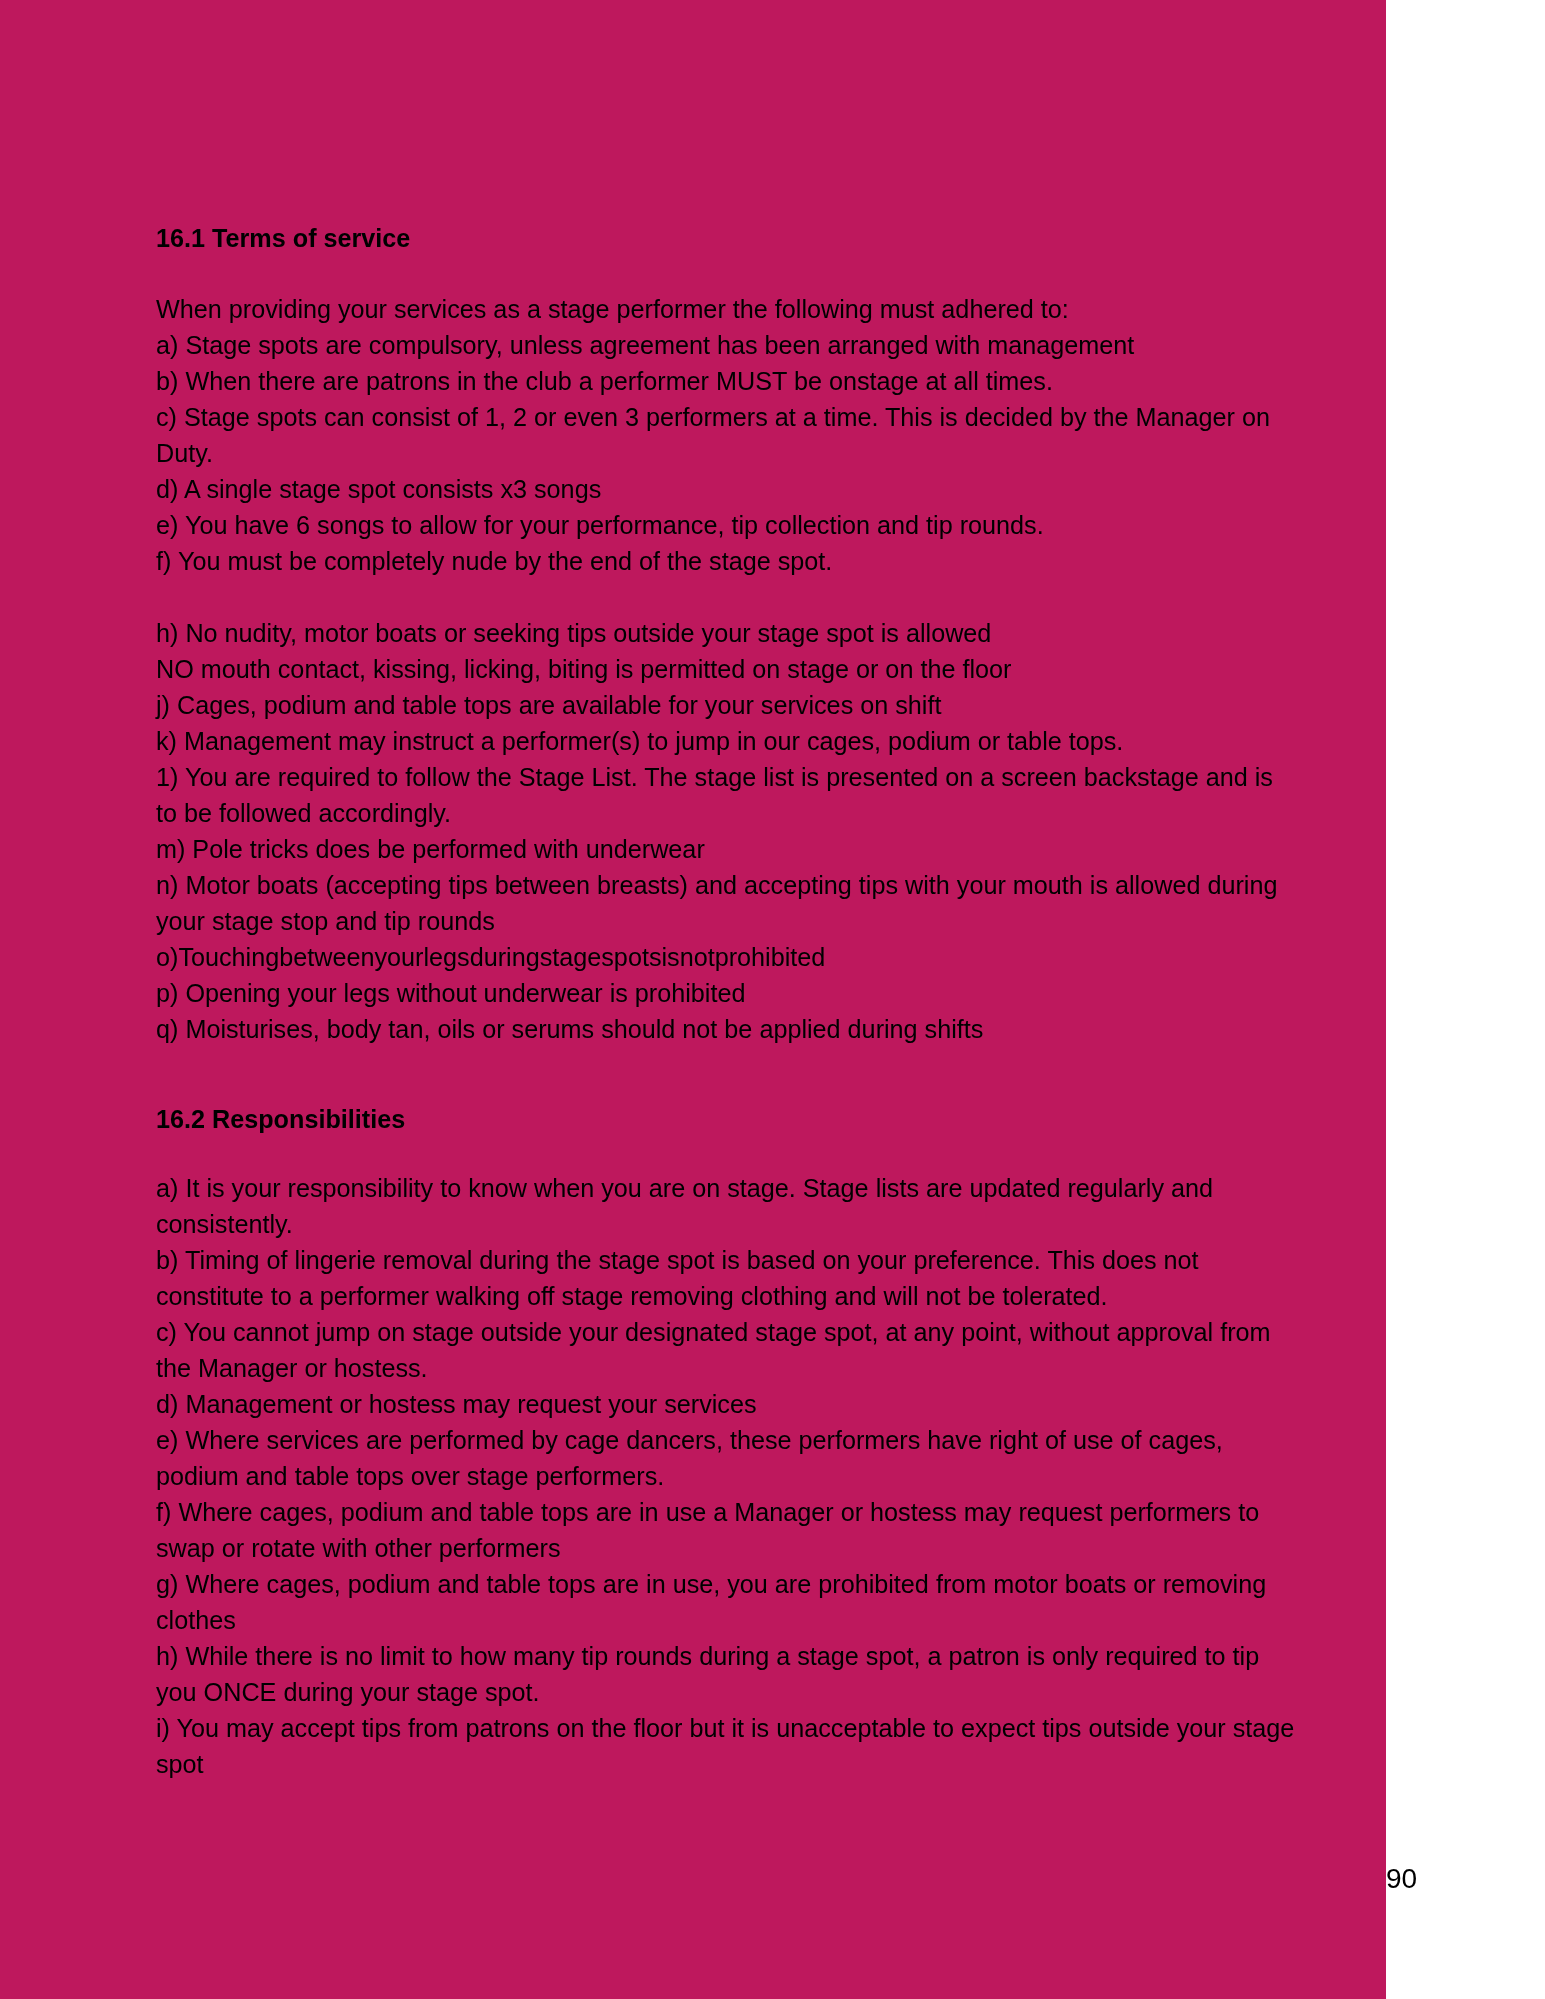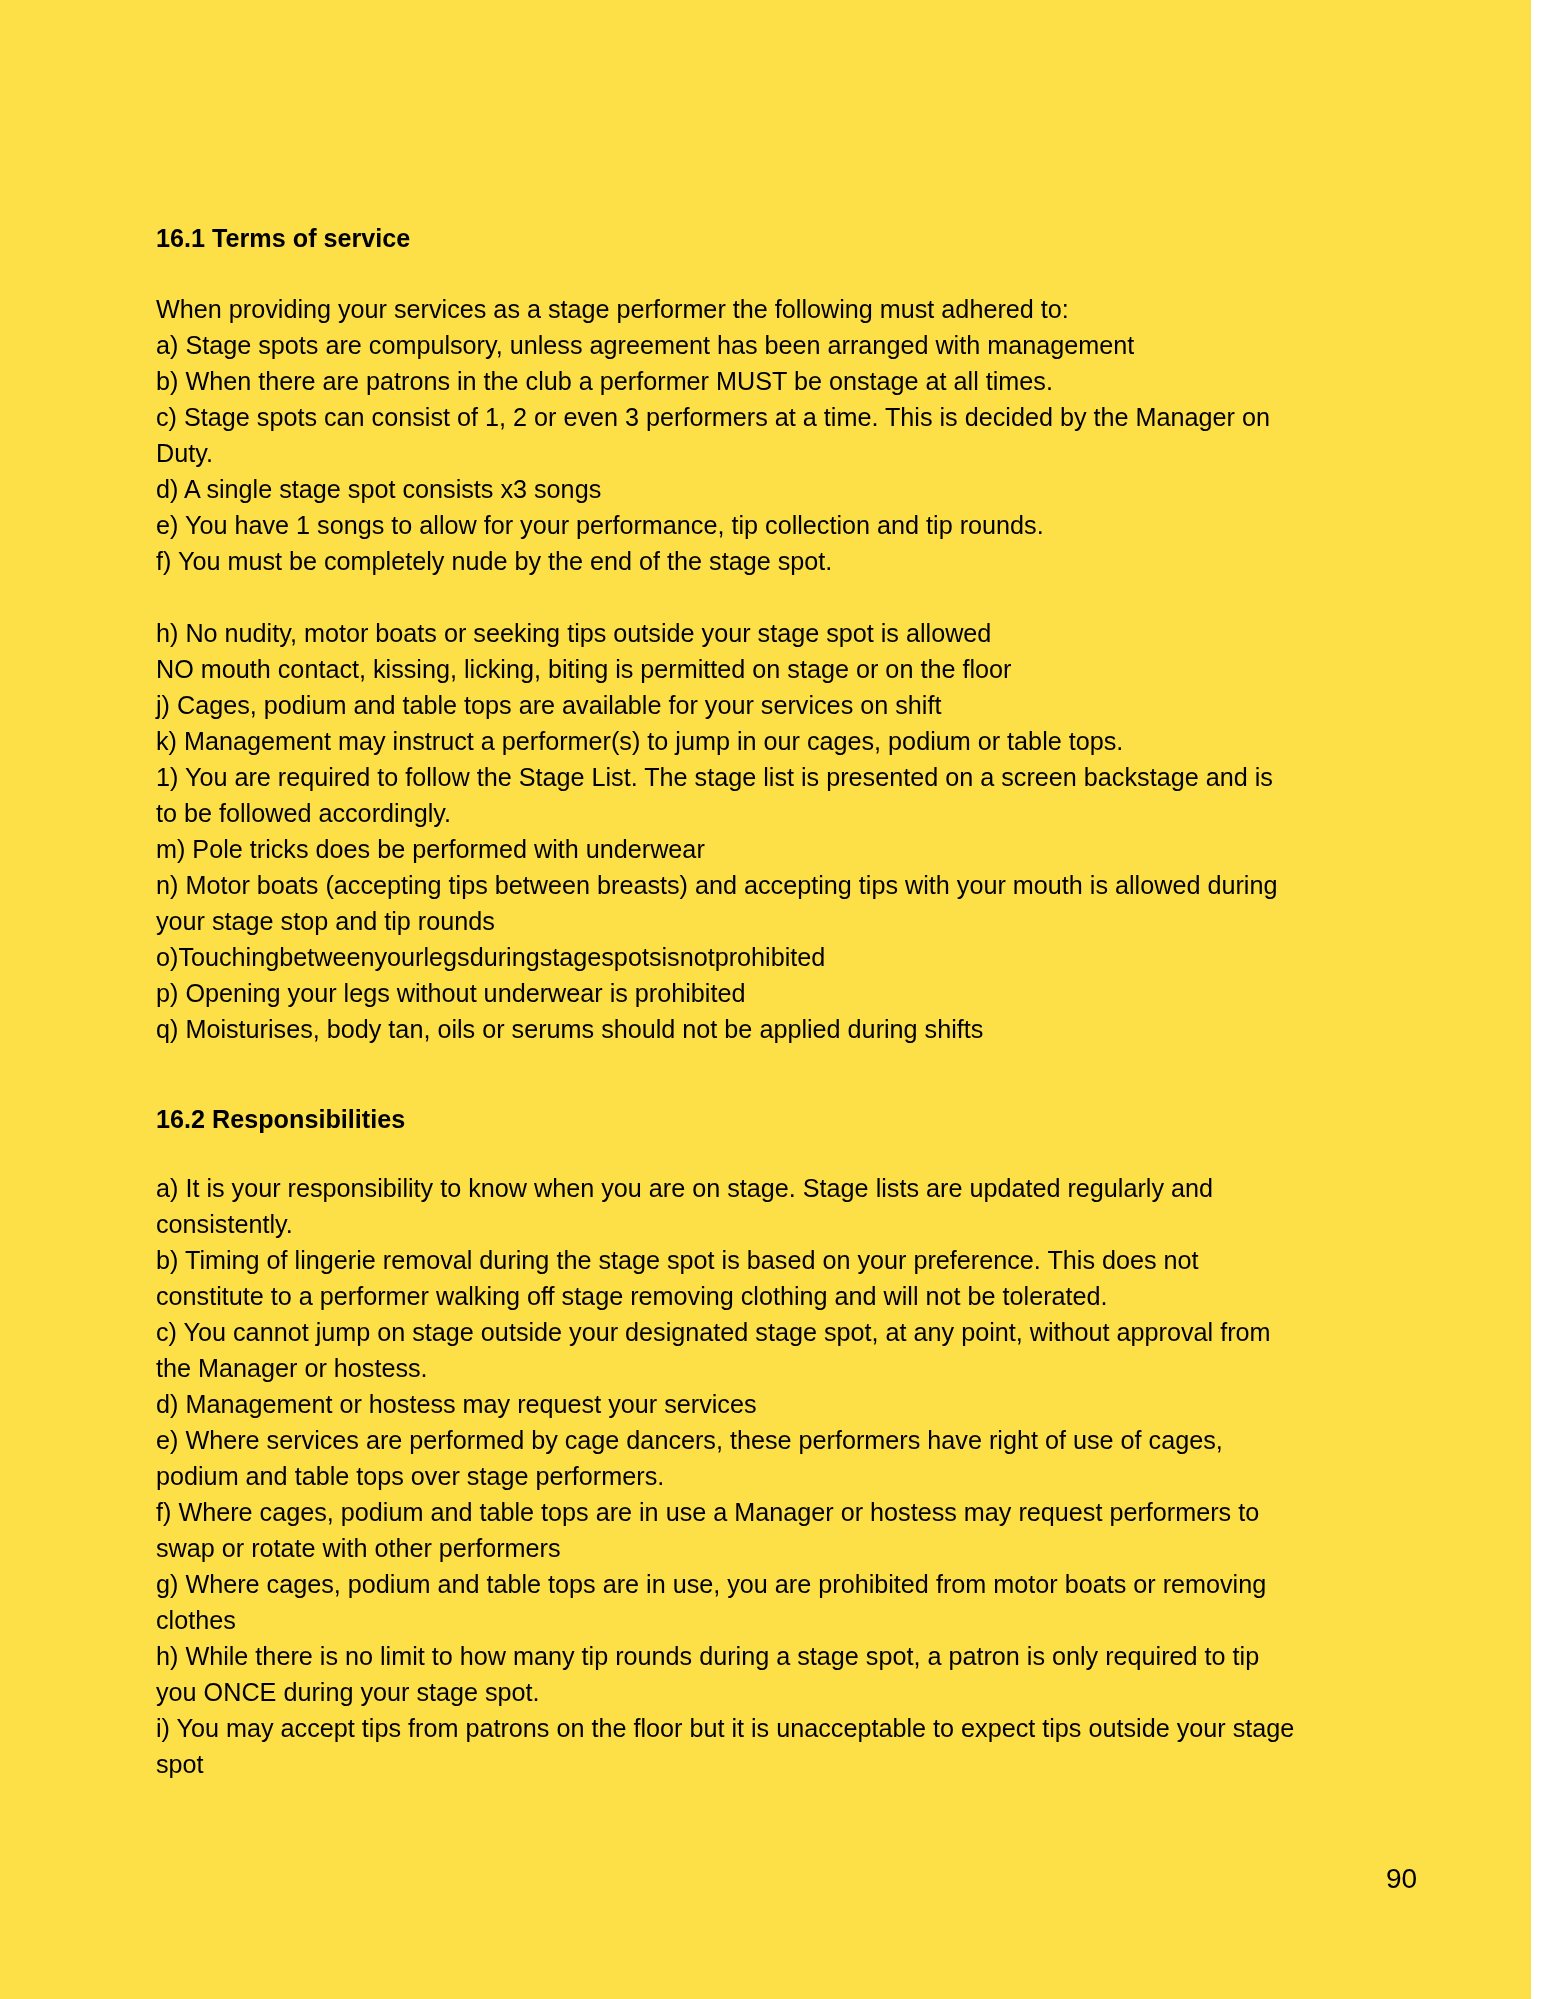--- a/index.html
+++ b/index.html
@@ -11,23 +11,23 @@
       width: 1545px;
       height: 1999px;
       position: relative;
       overflow: hidden;
       font-family: "Liberation Sans", sans-serif;
       color: #000000;
     }
     .page {
       position: absolute;
       left: 0; top: 0;
-      width: 1531px;
+      width: 1386px;
       height: 1999px;
-      background: #fde047;
+      background: #be185d;
     }
     .line {
       position: absolute;
       left: 156px;
       font-size: 25.2px;
       line-height: 30px;
       white-space: nowrap;
       letter-spacing: 0;
     }
     .heading {
@@ -47,21 +47,21 @@
 <div class="page">
 
   <div class="line heading" style="top:223px">16.1 Terms of service</div>
 
   <div class="line" style="top:294px">When providing your services as a stage performer the following must adhered to:</div>
   <div class="line" style="top:366px">b) When there are patrons in the club a performer MUST be onstage at all times.</div>
   <div class="line" style="top:330px">a) Stage spots are compulsory, unless agreement has been arranged with management</div>
   <div class="line" style="top:402px">c) Stage spots can consist of 1, 2 or even 3 performers at a time. This is decided by the Manager on</div>
   <div class="line" style="top:438px">Duty.</div>
   <div class="line" style="top:474px">d) A single stage spot consists x3 songs</div>
-  <div class="line" style="top:510px">e) You have 1 songs to allow for your performance, tip collection and tip rounds.</div>
+  <div class="line" style="top:510px">e) You have 6 songs to allow for your performance, tip collection and tip rounds.</div>
   <div class="line" style="top:546px">f) You must be completely nude by the end of the stage spot.</div>
   <div class="line" style="top:618px">h) No nudity, motor boats or seeking tips outside your stage spot is allowed</div>
   <div class="line" style="top:654px">NO mouth contact, kissing, licking, biting is permitted on stage or on the floor</div>
   <div class="line" style="top:690px">j) Cages, podium and table tops are available for your services on shift</div>
   <div class="line" style="top:726px">k) Management may instruct a performer(s) to jump in our cages, podium or table tops.</div>
   <div class="line" style="top:762px">1) You are required to follow the Stage List. The stage list is presented on a screen backstage and is</div>
   <div class="line" style="top:798px">to be followed accordingly.</div>
   <div class="line" style="top:834px">m) Pole tricks does be performed with underwear</div>
   <div class="line" style="top:870px">n) Motor boats (accepting tips between breasts) and accepting tips with your mouth is allowed during</div>
   <div class="line" style="top:906px">your stage stop and tip rounds</div>

